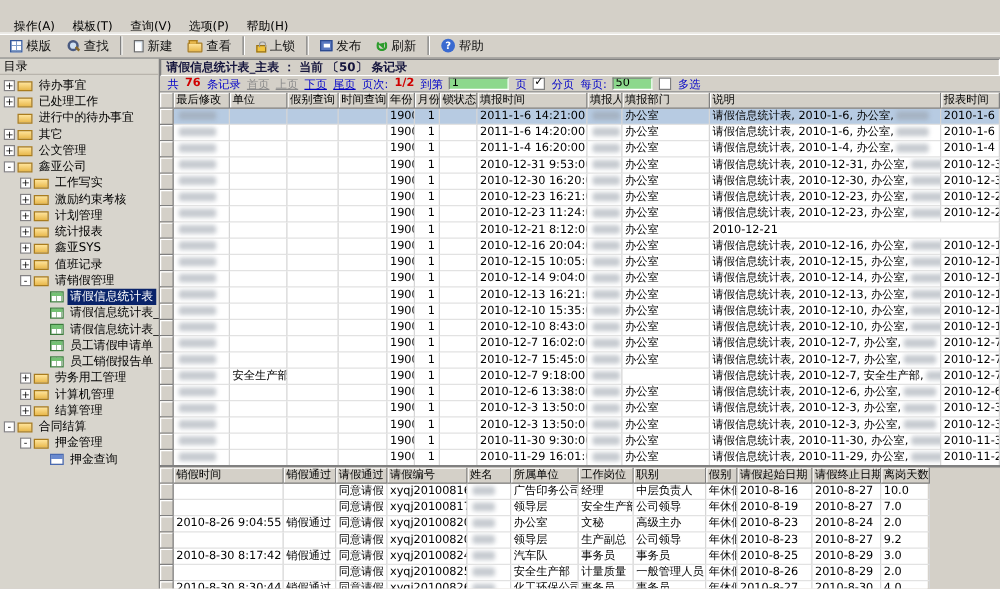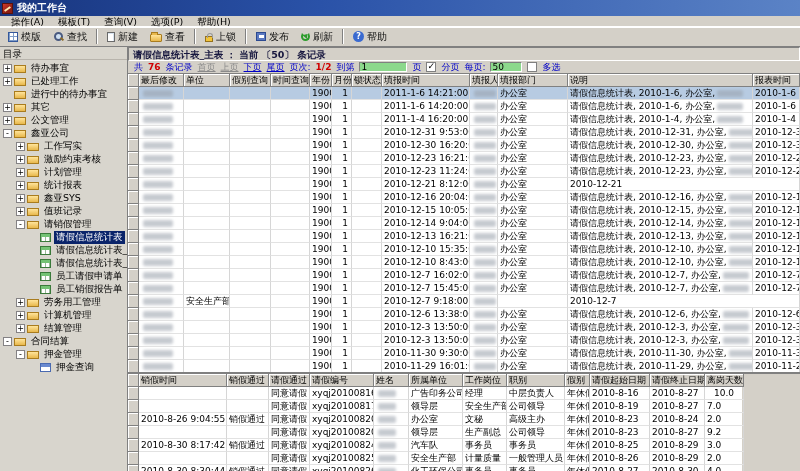--- a/index.html
+++ b/index.html
@@ -80,24 +80,20 @@
   .blur-block { display:inline-block; height:7px; background:#98a0aa; opacity:.55; filter:blur(1.5px); border-radius:2px; vertical-align:middle; margin-left:2px; }
   #master-table { height:299px; border-top:1px solid #808080; }
   #detail-table { border-top:2px solid #808080; background:#d4d0c8; }
   #detail-table .tbl-inner { width:614px; background:#fff; }
 </style>
 </head>
 <body>
 
 <div id="app">
 
-  <div class="titlebar">
-    <span class="app-icon"></span>
-    <span>我的工作台</span>
-  </div>
 
   <div class="menubar">
       <div class="menu-item">操作(A)</div>
       <div class="menu-item">模板(T)</div>
       <div class="menu-item">查询(V)</div>
       <div class="menu-item">选项(P)</div>
       <div class="menu-item">帮助(H)</div>
     </div>
 
   <div class="toolbar">
@@ -549,20 +545,21 @@
           <div class="g-cell" style="flex-basis: 45px;"><span class="blur-block" style="width: 30px;"></span></div>
           <div class="g-cell" style="flex-basis: 46px;">安全生产部</div>
           <div class="g-cell" style="flex-basis: 41px;"></div>
           <div class="g-cell" style="flex-basis: 39px;"></div>
           <div class="g-cell num" style="flex-basis: 22px;">1900</div>
           <div class="g-cell num" style="flex-basis: 20px;">1</div>
           <div class="g-cell" style="flex-basis: 30px;"></div>
           <div class="g-cell" style="flex-basis: 88px;">2010-12-7 9:18:00</div>
           <div class="g-cell" style="flex-basis: 28px;"><span class="blur-block" style="width: 22px;"></span></div>
           <div class="g-cell" style="flex-basis: 70px;"></div>
+          <div class="g-cell" style="flex-basis: 185px;">请假信息统计表, 2010-12-7, 安全生产部,<span class="blur-block" style="width: 26px;"></span></div>
           <div class="g-cell flex1">2010-12-7</div>
         </div>
         <div class="g-row">
           <div class="gutter"></div>
           <div class="g-cell" style="flex-basis: 45px;"><span class="blur-block" style="width: 30px;"></span></div>
           <div class="g-cell" style="flex-basis: 46px;"></div>
           <div class="g-cell" style="flex-basis: 41px;"></div>
           <div class="g-cell" style="flex-basis: 39px;"></div>
           <div class="g-cell num" style="flex-basis: 22px;">1900</div>
           <div class="g-cell num" style="flex-basis: 20px;">1</div>
@@ -657,21 +654,21 @@
             <div class="g-cell" style="flex-basis: 42px;"></div>
             <div class="g-cell" style="flex-basis: 41px;">同意请假</div>
             <div class="g-cell" style="flex-basis: 64px;">xyqj20100816001</div>
             <div class="g-cell" style="flex-basis: 35px;"><span class="blur-block" style="width: 18px;"></span></div>
             <div class="g-cell" style="flex-basis: 54px;">广告印务公司</div>
             <div class="g-cell" style="flex-basis: 44px;">经理</div>
             <div class="g-cell" style="flex-basis: 58px;">中层负责人</div>
             <div class="g-cell" style="flex-basis: 25px;">年休假</div>
             <div class="g-cell" style="flex-basis: 60px;">2010-8-16</div>
             <div class="g-cell" style="flex-basis: 55px;">2010-8-27</div>
-            <div class="g-cell" style="flex-basis: 39px; text-align: center;">10.0</div>
+            <div class="g-cell" style="flex-basis: 39px;">10.0</div>
           </div>
           <div class="g-row">
             <div class="gutter"></div>
             <div class="g-cell" style="flex-basis: 88px;"></div>
             <div class="g-cell" style="flex-basis: 42px;"></div>
             <div class="g-cell" style="flex-basis: 41px;">同意请假</div>
             <div class="g-cell" style="flex-basis: 64px;">xyqj20100817010</div>
             <div class="g-cell" style="flex-basis: 35px;"><span class="blur-block" style="width: 18px;"></span></div>
             <div class="g-cell" style="flex-basis: 54px;">领导层</div>
             <div class="g-cell" style="flex-basis: 44px;">安全生产部</div>

